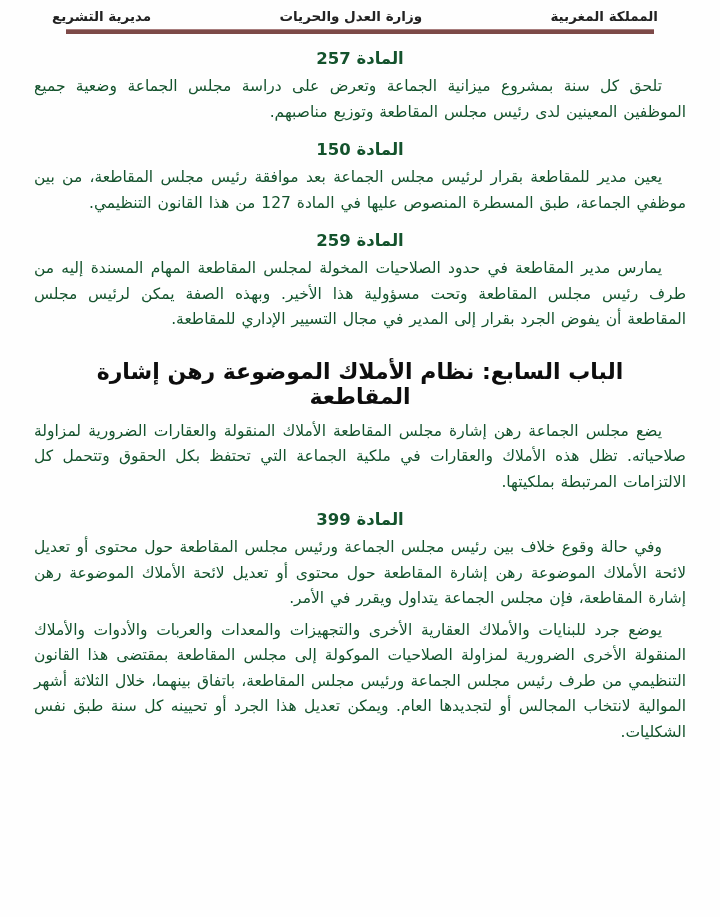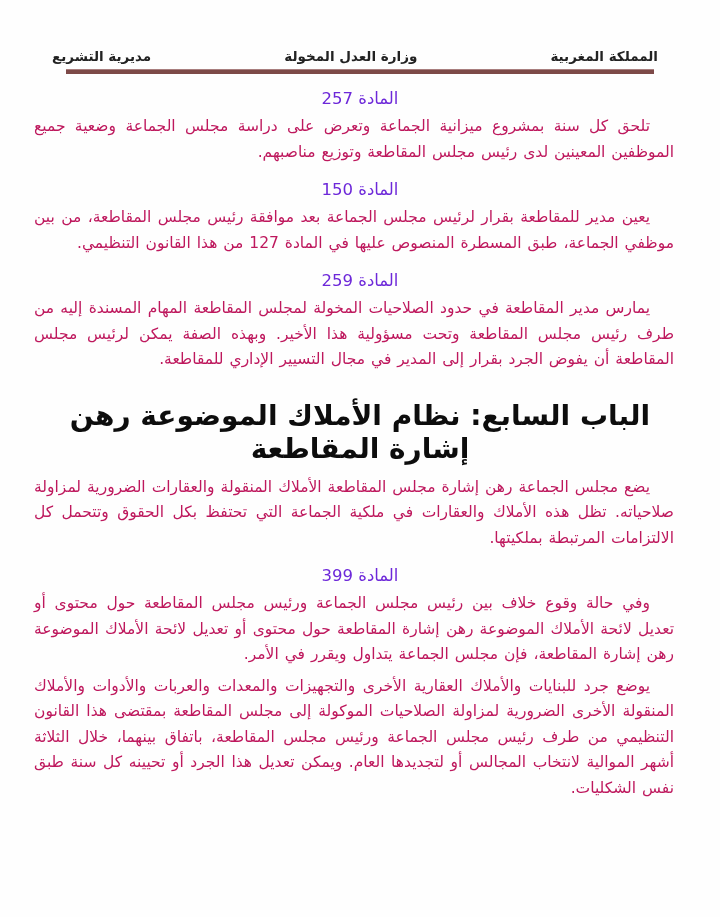--- a/index.html
+++ b/index.html
@@ -22,65 +22,65 @@
   .doc-header {
     display: flex;
     direction: rtl;
     justify-content: space-between;
     align-items: flex-end;
     padding: 8px 62px 2px 52px;
     font-size: 13.5px;
     font-weight: bold;
     color: #222;
   }
-  .hdr { white-space: nowrap; margin-top: 40px; }
+  .hdr { white-space: nowrap; }
   .rule {
     width: 588px;
     height: 5px;
     margin: 3px auto 0 auto;
     background: #7d4a48; 
   }
   
   main.doc-body {
     direction: rtl;
     padding: 0 34px 0 34px;
     text-align: justify;
   }
   .article-heading {
     font-size: 16.5px;
-    font-weight: normal;
+    font-weight: bold;
     text-align: center;
     margin: 15px 0 5px 0;
-    color: #6d28d9;
+    color: #14532d;
   }
   .body-par {
     font-size: 15.5px;
     line-height: 25.5px;
     text-align: justify;
     text-indent: 24px;
-    margin: 6px 12px 0 0;
-    color: #be185d;
+    margin: 6px 0 0 0;
+    color: #14532d;
     word-spacing: 1px;
   }
   .chapter-title {
-    font-size: 28px;
+    font-size: 22px;
     font-weight: bold;
     text-align: center;
     margin: 26px 10px 10px 10px;
     color: #0d0d0d;
   }
 </style>
 </head>
 <body>
 
 <div class="page">
 
   <header class="doc-header">
     <span class="hdr">المملكة المغربية</span>
-    <span class="hdr">وزارة العدل المخولة</span>
+    <span class="hdr">وزارة العدل والحريات</span>
     <span class="hdr">مديرية التشريع</span>
   </header>
 
   <div class="rule" style="background: linear-gradient(rgb(168, 126, 126) 0px, rgb(168, 126, 126) 28%, rgb(125, 74, 72) 28%, rgb(125, 74, 72) 100%);"></div>
 
   <main class="doc-body">
 
     <h2 class="article-heading">المادة 257</h2>
     <p class="body-par">تلحق كل سنة بمشروع ميزانية الجماعة وتعرض على دراسة مجلس الجماعة وضعية جميع الموظفين المعينين لدى رئيس مجلس المقاطعة وتوزيع مناصبهم.</p>
 

